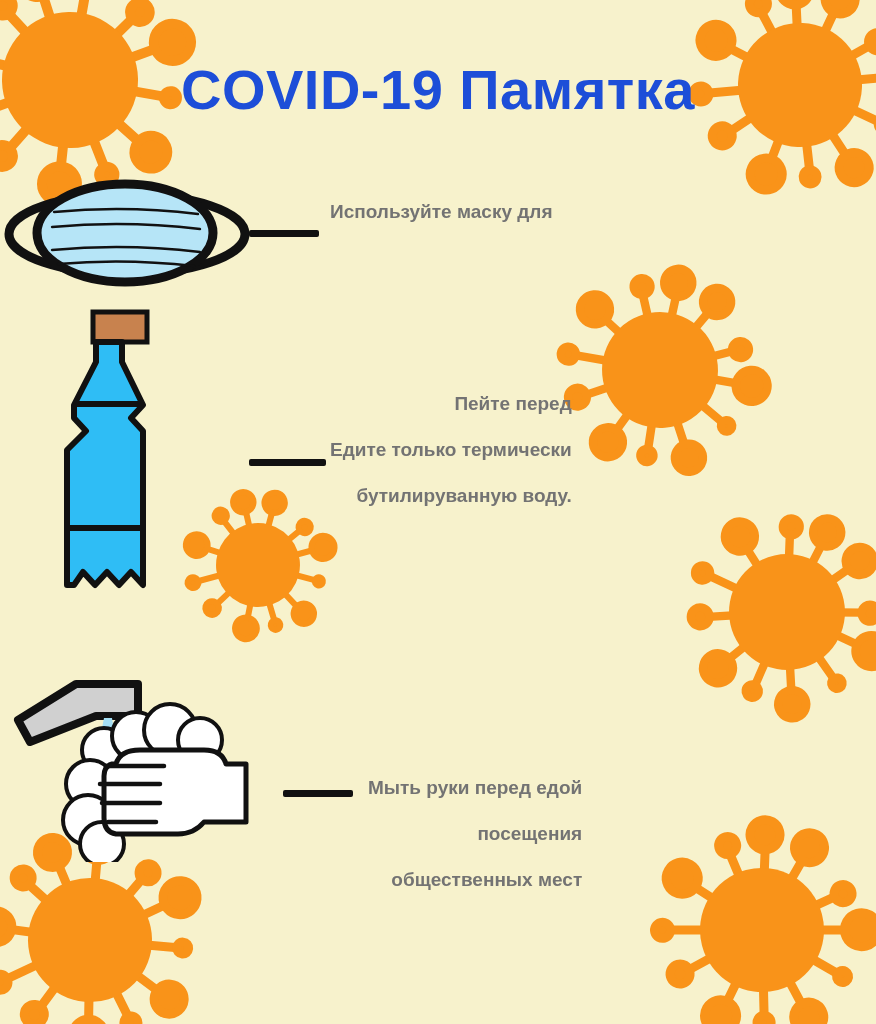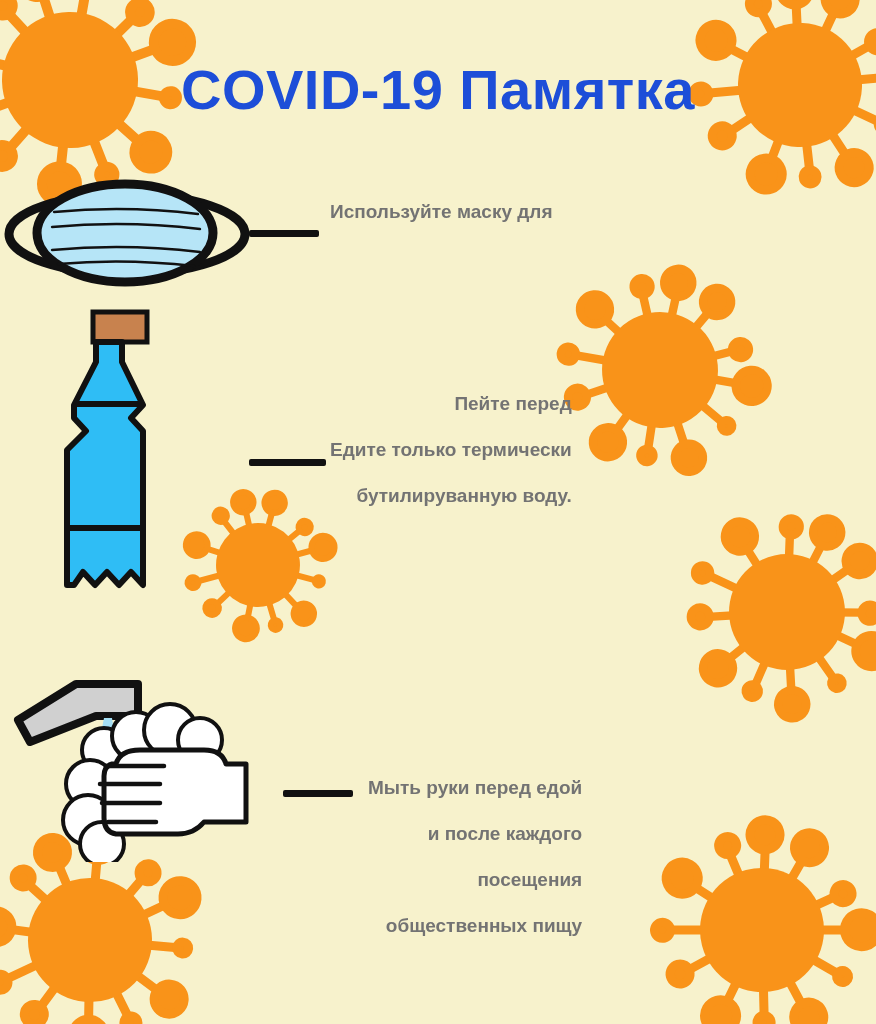--- a/index.html
+++ b/index.html
@@ -228,19 +228,18 @@
     </div>
 
     <div class="advice-text" id="advice-text-water">
       <span class="ln">Пейте перед</span>
       <span class="ln">Едите только термически</span>
       <span class="ln">бутилируванную воду.</span>
     </div>
 
     <div class="advice-text" id="advice-text-hands">
       <span class="ln">Мыть руки перед едой</span>
-      <span class="ln">и после каждого</span>
       <span class="ln">посещения</span>
-      <span class="ln">общественных пищу</span>
+      <span class="ln">общественных мест</span>
     </div>
 
   </div>
 </div>
 
 </body></html>

